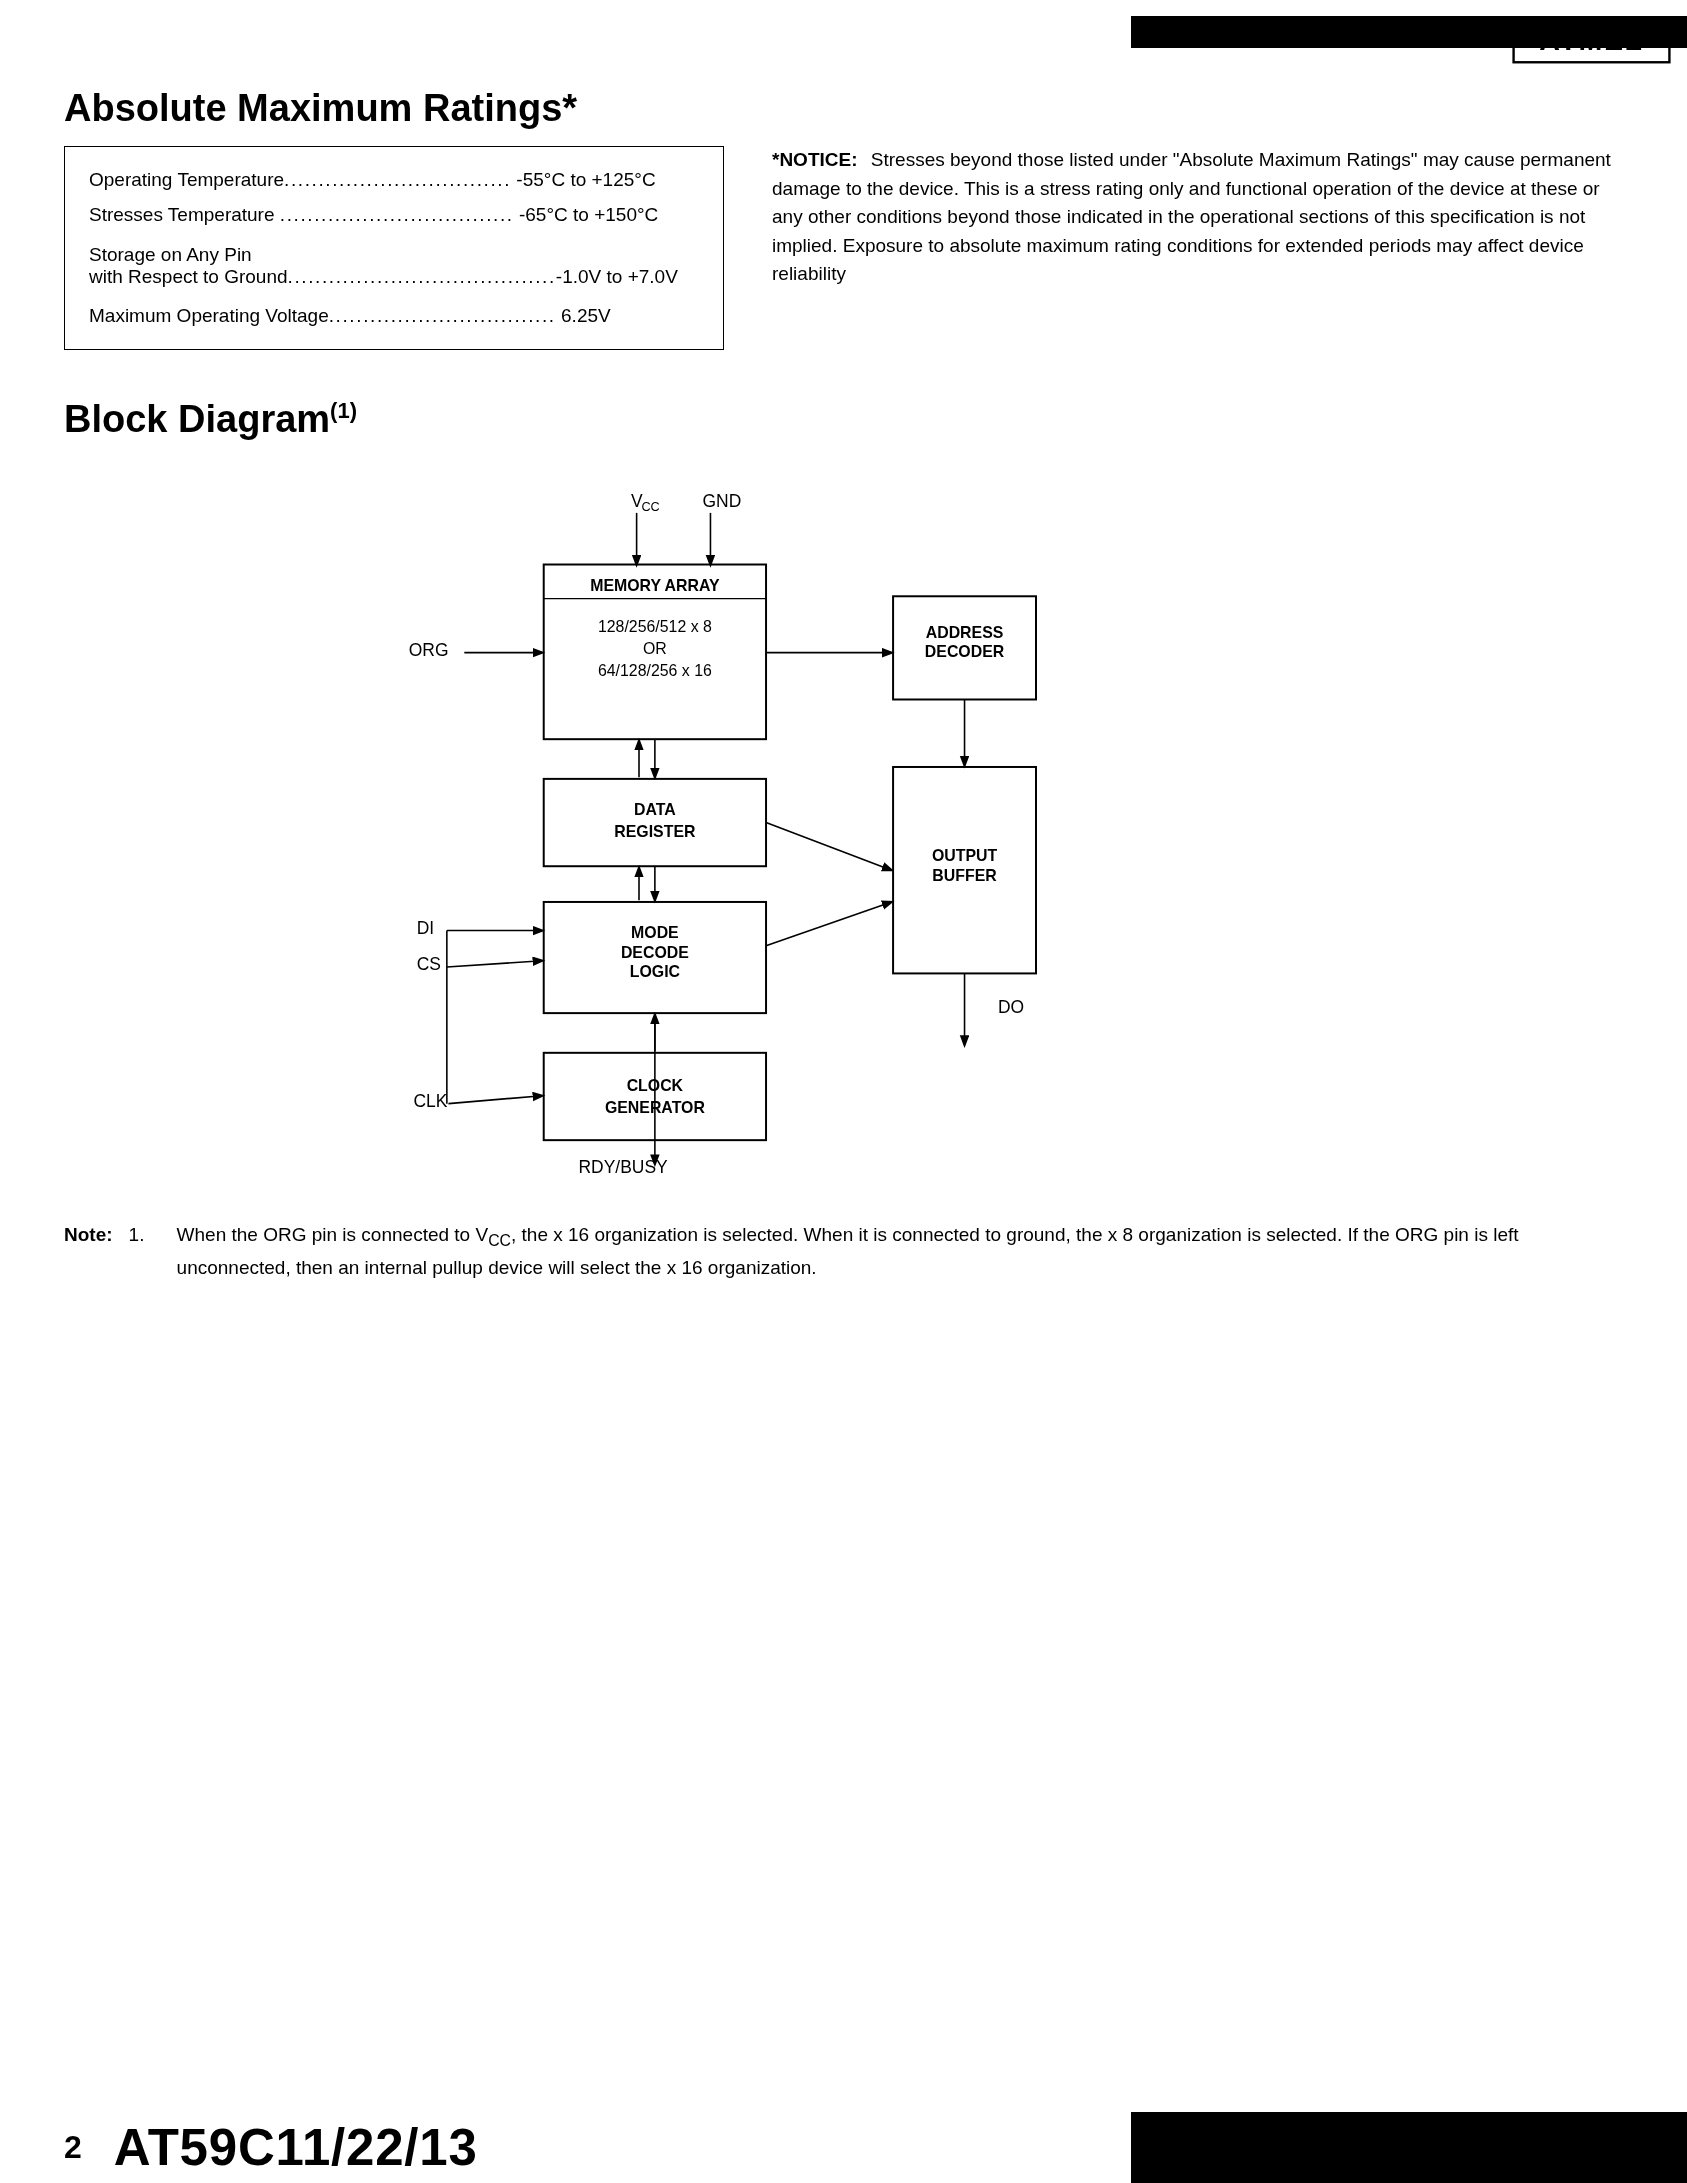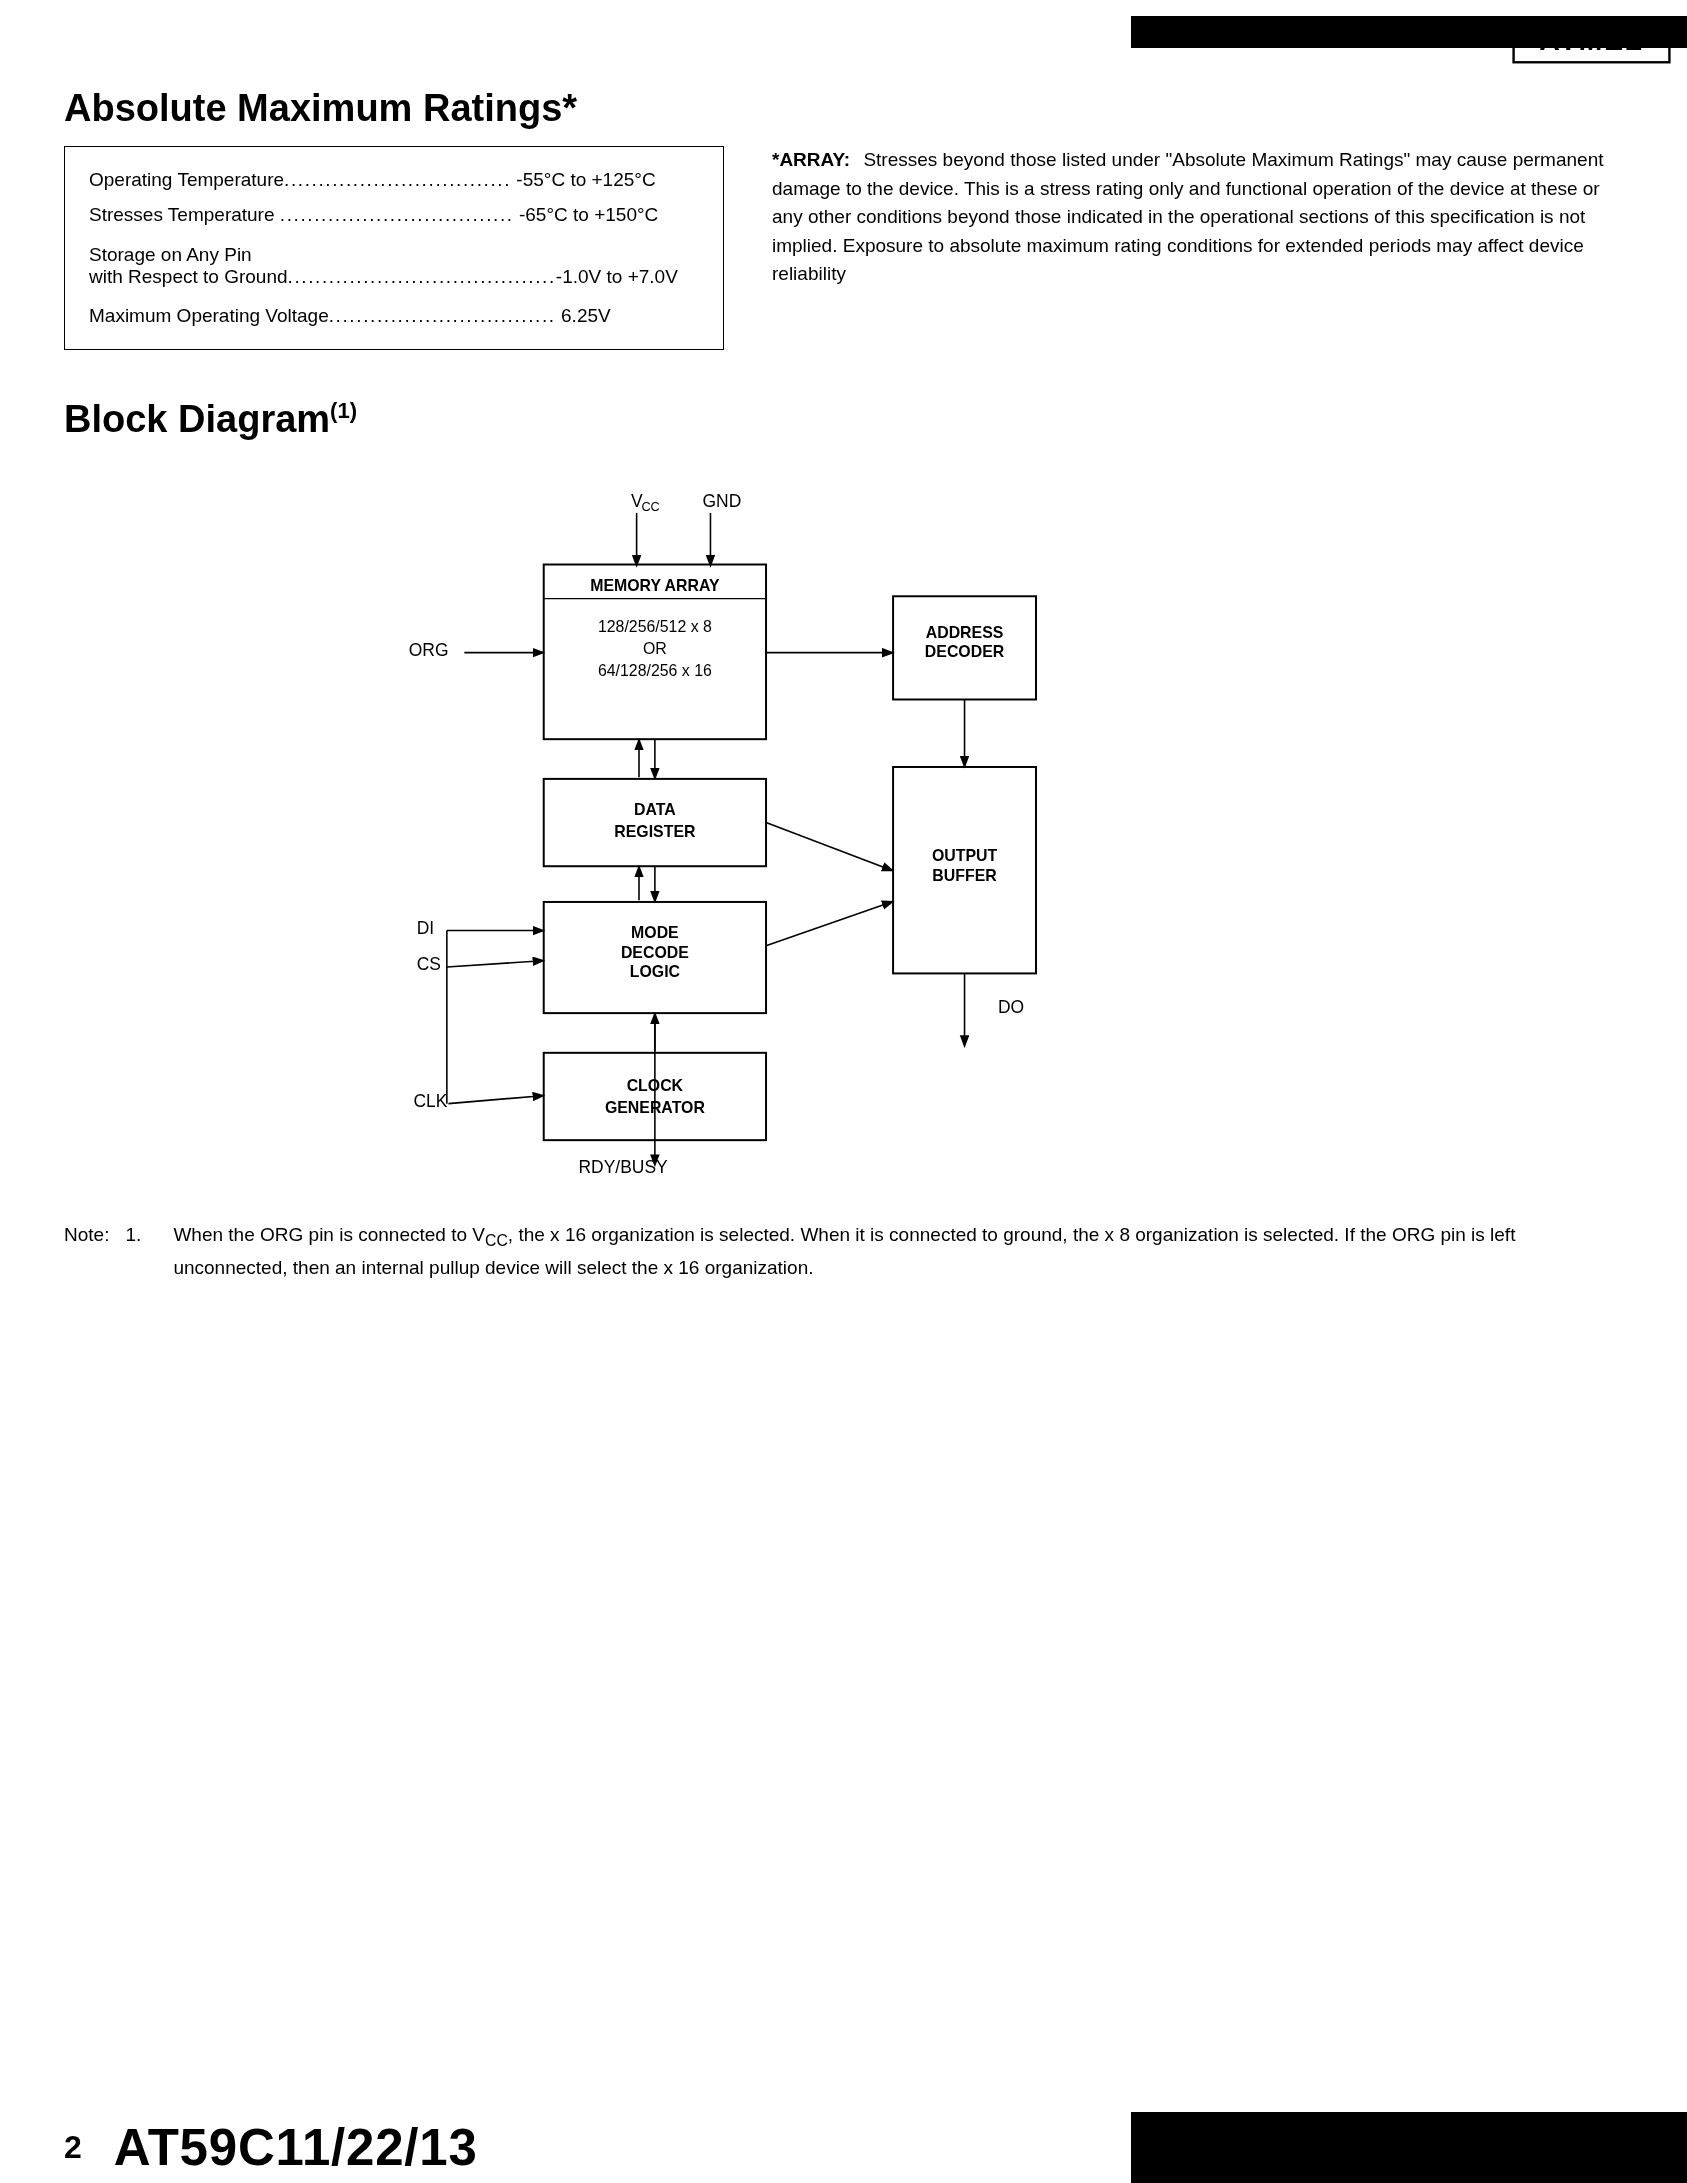--- a/index.html
+++ b/index.html
@@ -116,21 +116,21 @@
     
     .note-section {
       font-size: 19px;
       line-height: 1.6;
       margin-top: 16px;
       display: flex;
       gap: 16px;
     }
 
     .note-label {
-      font-weight: normal;
+      font-weight: bold;
       flex-shrink: 0;
     }
 
     .note-number {
       flex-shrink: 0;
       width: 32px;
     }
 
     
     .footer {
@@ -206,21 +206,21 @@
         <div class="ratings-row" style="padding-top: 11px;">
           <span>Storage on Any Pin</span><br>
           <span>with Respect to Ground</span><span class="dots">.......................................</span><span>-1.0V to +7.0V</span>
         </div>
         <div class="ratings-row" style="padding-top: 11px;">
           <span>Maximum Operating Voltage</span><span class="dots">.................................</span> <span>6.25V</span>
         </div>
       </div>
 
       <div class="ratings-notice">
-        <span class="notice-label">*ARRAY:</span>
+        <span class="notice-label">*NOTICE:</span>
         <span>Stresses beyond those listed under "Absolute Maximum Ratings" may cause permanent damage to the device. This is a stress rating only and functional operation of the device at these or any other conditions beyond those indicated in the operational sections of this specification is not implied. Exposure to absolute maximum rating conditions for extended periods may affect device reliability</span>
       </div>
     </div>
   </div>
 
   <div class="block-diagram-section">
     <div class="block-diagram-title">
       <span>Block Diagram</span><span class="superscript">(1)</span>
     </div>
 

